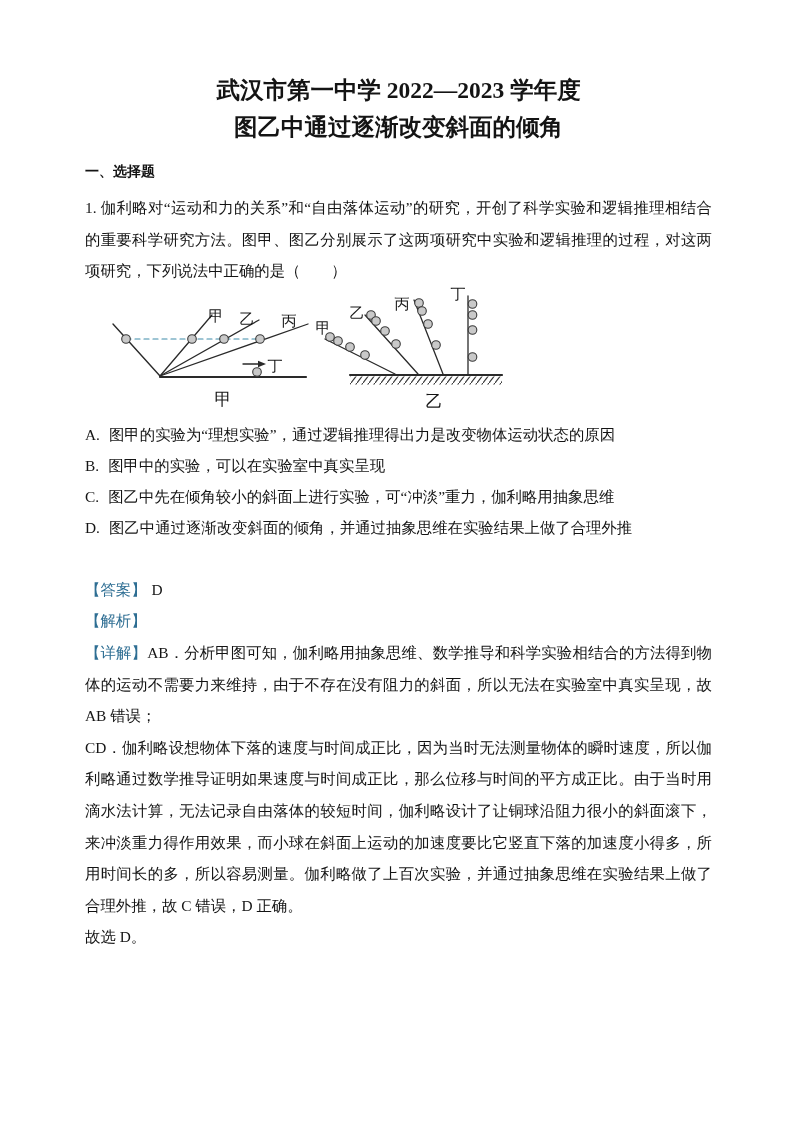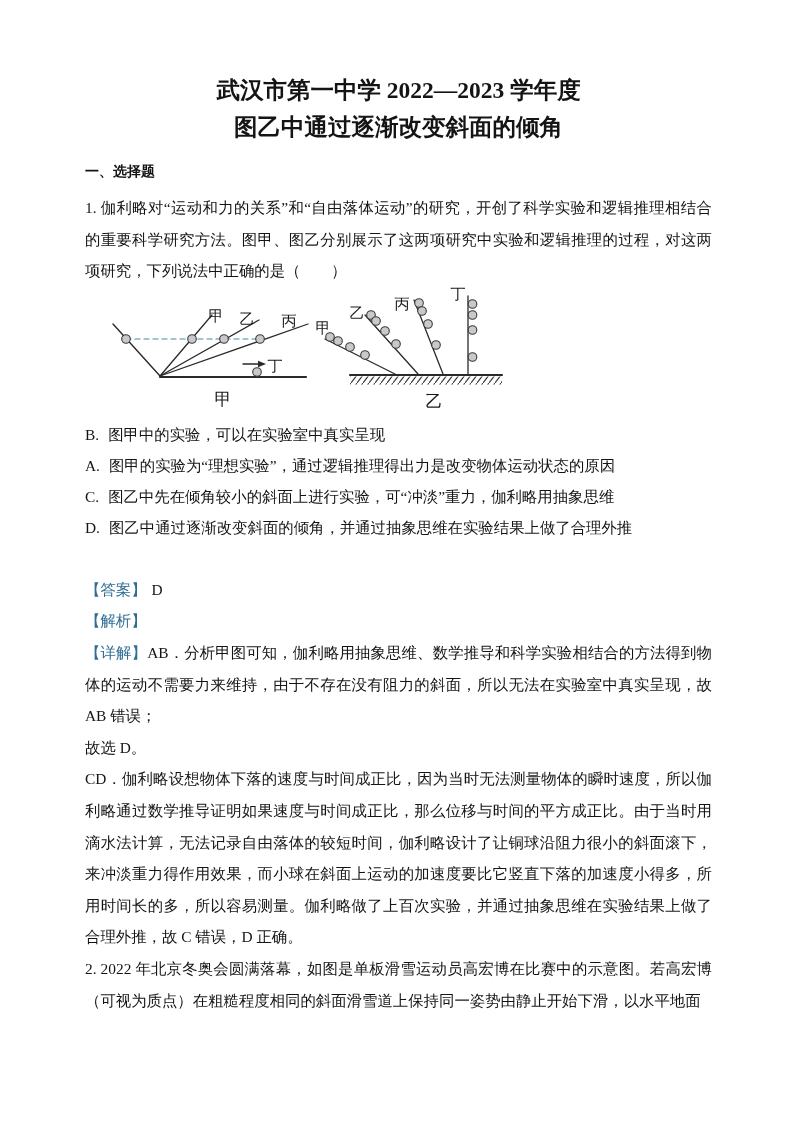--- a/index.html
+++ b/index.html
@@ -94,30 +94,29 @@
         </g>
         <text class="lbl" x="230" y="46" text-anchor="middle">甲</text>
         <text class="lbl" x="264" y="31" text-anchor="middle">乙</text>
         <text class="lbl" x="309" y="22" text-anchor="middle">丙</text>
         <text class="lbl" x="365" y="12" text-anchor="middle">丁</text>
         <text class="cap" x="341" y="120" text-anchor="middle">乙</text>
       </g>
     </svg>
   </div>
 
+  <p class="option"><span class="opt-label">A.</span><span>图甲的实验为“理想实验”，通过逻辑推理得出力是改变物体运动状态的原因</span></p>
   <p class="option"><span class="opt-label">B.</span><span>图甲中的实验，可以在实验室中真实呈现</span></p>
-  <p class="option"><span class="opt-label">A.</span><span>图甲的实验为“理想实验”，通过逻辑推理得出力是改变物体运动状态的原因</span></p>
   <p class="option"><span class="opt-label">C.</span><span>图乙中先在倾角较小的斜面上进行实验，可“冲淡”重力，伽利略用抽象思维</span></p>
   <p class="option"><span class="opt-label">D.</span><span>图乙中通过逐渐改变斜面的倾角，并通过抽象思维在实验结果上做了合理外推</span></p>
 
   <p class="body answer"><span class="blue">【答案】</span><span class="ans-val">D</span></p>
 
   <p class="body"><span class="blue">【解析】</span></p>
 
   <p class="body"><span class="blue">【详解】</span><span>AB．分析甲图可知，伽利略用抽象思维、数学推导和科学实验相结合的方法得到物体的运动不需要力来维持，由于不存在没有阻力的斜面，所以无法在实验室中真实呈现，故 AB 错误；</span></p>
 
+  <p class="body">CD．伽利略设想物体下落的速度与时间成正比，因为当时无法测量物体的瞬时速度，所以伽利略通过数学推导证明如果速度与时间成正比，那么位移与时间的平方成正比。由于当时用滴水法计算，无法记录自由落体的较短时间，伽利略设计了让铜球沿阻力很小的斜面滚下，来冲淡重力得作用效果，而小球在斜面上运动的加速度要比它竖直下落的加速度小得多，所用时间长的多，所以容易测量。伽利略做了上百次实验，并通过抽象思维在实验结果上做了合理外推，故 C 错误，D 正确。</p>
+
   <p class="body">故选 D。</p>
 
-  <p class="body">CD．伽利略设想物体下落的速度与时间成正比，因为当时无法测量物体的瞬时速度，所以伽利略通过数学推导证明如果速度与时间成正比，那么位移与时间的平方成正比。由于当时用滴水法计算，无法记录自由落体的较短时间，伽利略设计了让铜球沿阻力很小的斜面滚下，来冲淡重力得作用效果，而小球在斜面上运动的加速度要比它竖直下落的加速度小得多，所用时间长的多，所以容易测量。伽利略做了上百次实验，并通过抽象思维在实验结果上做了合理外推，故 C 错误，D 正确。</p>
-
-  <p class="body">2. 2022 年北京冬奥会圆满落幕，如图是单板滑雪运动员高宏博在比赛中的示意图。若高宏博（可视为质点）在粗糙程度相同的斜面滑雪道上保持同一姿势由静止开始下滑，以水平地面</p>
 
 </div>
 
 </body></html>

